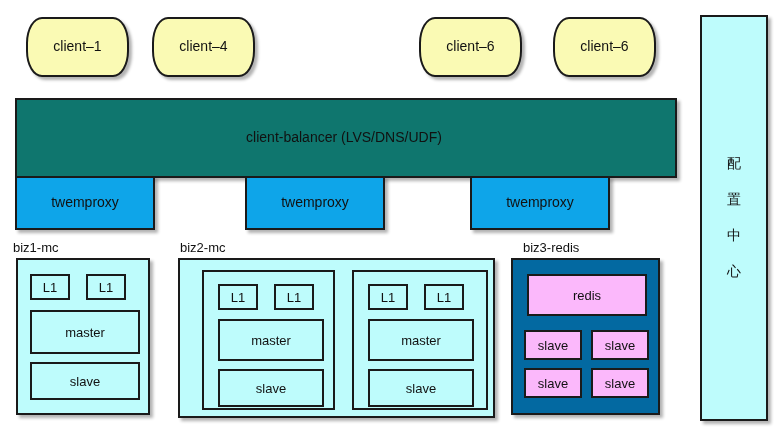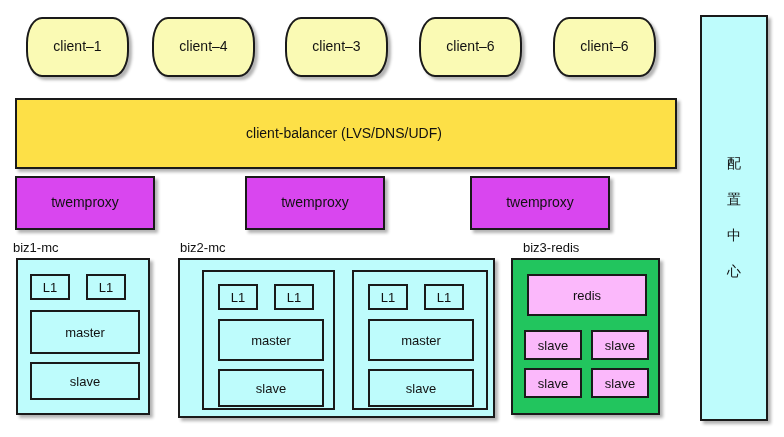--- a/index.html
+++ b/index.html
@@ -46,53 +46,53 @@
   #client-2 { left: 152px; }
   #client-3 { left: 285px; }
   #client-4 { left: 419px; }
   #client-5 { left: 553px; }
 
   
   #client-balancer {
     left: 15px;
     top: 98px;
     width: 662px;
-    height: 71px;
-    background: #fde047;
+    height: 80px;
+    background: #0f766e;
     font-size: 14px;
   }
   #client-balancer .lbl { transform: translateX(-2px); }
 
   
   .twemproxy {
     top: 176px;
     width: 140px;
     height: 54px;
-    background: #d946ef;
+    background: #0ea5e9;
     font-size: 14px;
   }
   #twemproxy-1 { left: 15px; }
   #twemproxy-2 { left: 245px; }
   #twemproxy-3 { left: 470px; }
 
   
   .group-label {
     position: absolute;
     font-size: 13px;
     color: #111111;
     white-space: nowrap;
   }
   .group-box {
     position: absolute;
     box-sizing: border-box;
     border: 2px solid #1a1a1a;
     box-shadow: 3px 3px 3px rgba(0,0,0,0.30);
   }
   .group-box.mc { background: #befcfc; }
-  .group-box.redis { background: #22c55e; padding-left: 36px; }
+  .group-box.redis { background: #0369a1; padding-left: 36px; }
 
   #biz1-label { left: 13px; top: 240px; }
   #biz1-box   { left: 16px; top: 258px; width: 134px; height: 157px; }
 
   #biz2-label { left: 180px; top: 240px; }
   #biz2-box   { left: 178px; top: 258px; width: 317px; height: 160px; }
 
   #biz3-label { left: 523px; top: 240px; }
   #biz3-box   { left: 511px; top: 258px; width: 149px; height: 157px; }
 
@@ -169,23 +169,20 @@
 </head>
 <body>
 
 <div id="canvas">
 
   <div class="node client" id="client-1">
     <span class="lbl">client–1</span>
   </div>
   <div class="node client" id="client-2">
     <span class="lbl">client–4</span>
-  </div>
-  <div class="node client" id="client-3">
-    <span class="lbl">client–3</span>
   </div>
   <div class="node client" id="client-4">
     <span class="lbl">client–6</span>
   </div>
   <div class="node client" id="client-5">
     <span class="lbl">client–6</span>
   </div>
 
   <div class="node" id="client-balancer">
     <span class="lbl">client-balancer (LVS/DNS/UDF)</span>

